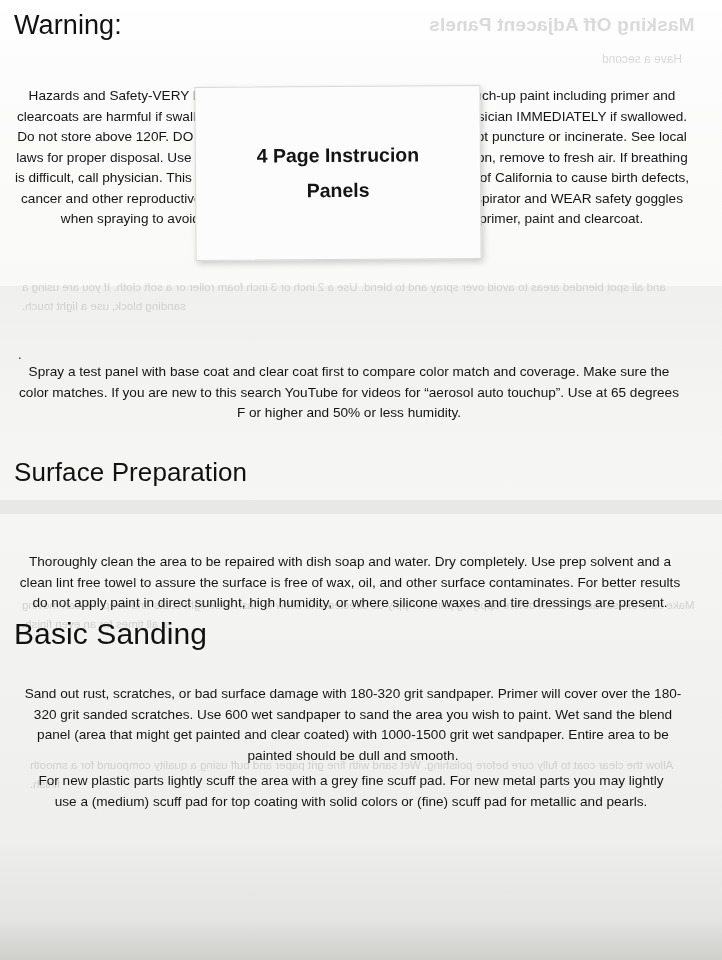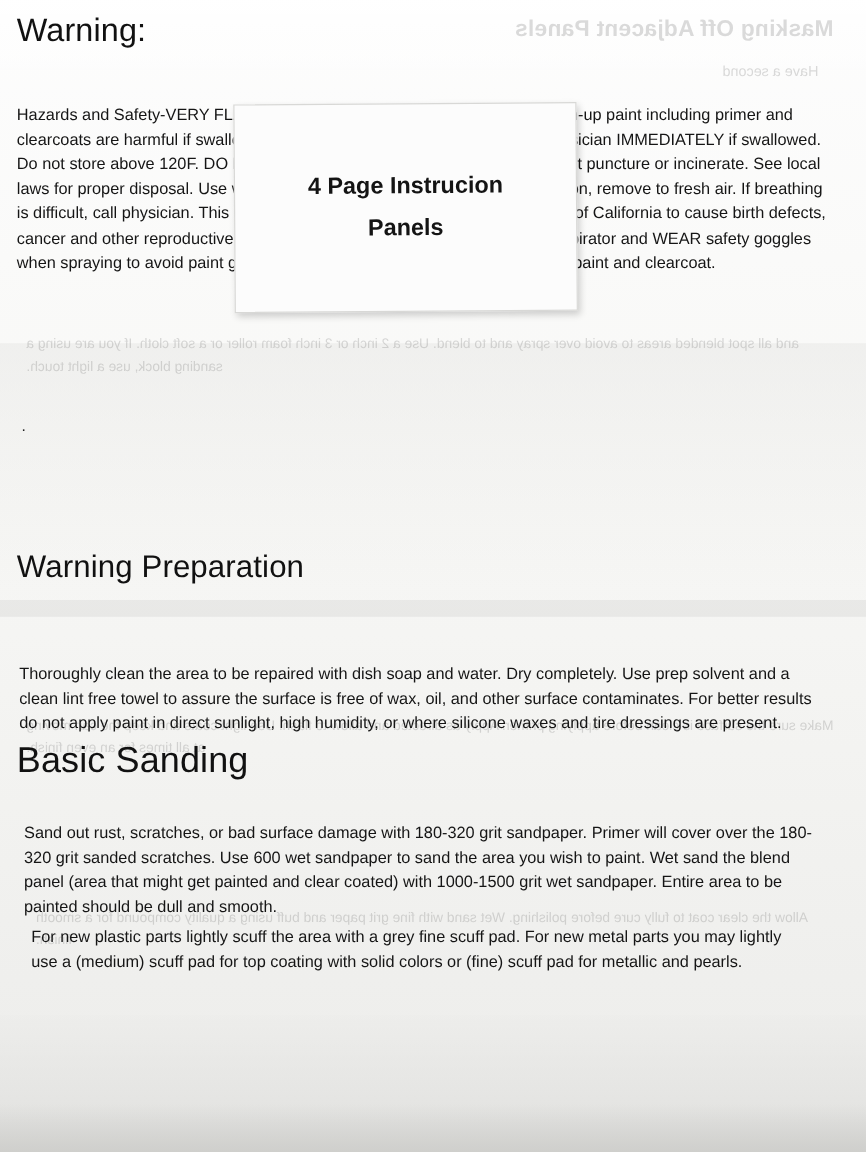--- a/index.html
+++ b/index.html
@@ -74,20 +74,21 @@
     font-size: 11.5px;
     line-height: 19px;
     text-align: right;
   }
 
   
   .content {
     position: absolute;
     inset: 0;
     padding: 0;
+    text-align: center;
   }
   h1.heading {
     font-weight: 400;
     margin: 0;
     color: #111;
     letter-spacing: .1px;
   }
   p.body {
     margin: 0;
     color: #151515;
@@ -157,22 +158,23 @@
   <div class="showthrough" id="st-block1">and all spot blended areas to avoid over spray and to blend. Use a 2 inch or 3 inch foam roller or a soft cloth. If you are using a sanding block, use a light touch.</div>
   <div class="showthrough" id="st-block2">Make sure the surface is clean before applying primer. Apply as directed and allow to flash. Use light coats and keep the can moving at all times for an even finish.</div>
   <div class="showthrough" id="st-block3">Allow the clear coat to fully cure before polishing. Wet sand with fine grit paper and buff using a quality compound for a smooth finish.</div>
 
   <div class="content">
 
     <h1 class="heading" id="h-warning">Warning:</h1>
     <p class="body" id="p-warning">Hazards and Safety-VERY FLAMMABLE. Harmful or fatal if swallowed. Touch-up paint including primer and clearcoats are harmful if swallowed. Keep out of reach of children. Call a physician IMMEDIATELY if swallowed. Do not store above 120F. DO NOT STORE IN CAR and avoid freezing. Do not puncture or incinerate. See local laws for proper disposal. Use with adequate ventilation. If affected by inhalation, remove to fresh air. If breathing is difficult, call physician. This product contains chemicals known to the State of California to cause birth defects, cancer and other reproductive harm. Use a NIOSH approved active paint respirator and WEAR safety goggles when spraying to avoid paint getting into your eyes. This includes the primer, paint and clearcoat.</p>
 
     <div id="dot-before">.</div>
+    <p class="body" id="p-before">Spray a test panel with base coat and clear coat first to compare color match and coverage. Make sure the color matches.  If you are new to this search YouTube for videos for “aerosol auto touchup”.  Use at 65 degrees F or higher and 50% or less humidity.</p>
 
-    <h1 class="heading" id="h-surface">Warning Preparation</h1>
+    <h1 class="heading" id="h-surface">Surface Preparation</h1>
     <p class="body" id="p-surface">Thoroughly clean the area to be repaired with dish soap and water.  Dry completely. Use prep solvent and a clean lint free towel to assure the surface is free of wax, oil, and other surface contaminates. For better results do not apply paint in direct sunlight, high humidity, or where silicone waxes and tire dressings are present.</p>
 
     <h1 class="heading" id="h-sanding">Basic Sanding</h1>
     <p class="body" id="p-sanding">Sand out rust, scratches, or bad surface damage with 180-320 grit sandpaper. Primer will cover over the 180-320 grit sanded scratches. Use 600 wet sandpaper to sand the area you wish to paint. Wet sand the blend panel (area that might get painted and clear coated) with 1000-1500 grit wet sandpaper. Entire area to be painted should be dull and smooth.</p>
     <p class="body" id="p-sanding2">For new plastic parts lightly scuff the area with a grey fine scuff pad. For new metal parts you may lightly use a (medium) scuff pad for top coating with solid colors or (fine) scuff pad for metallic and pearls.</p>
 
   </div>
 
   <div id="label-card">
     <div class="line">4 Page Instrucion</div>

